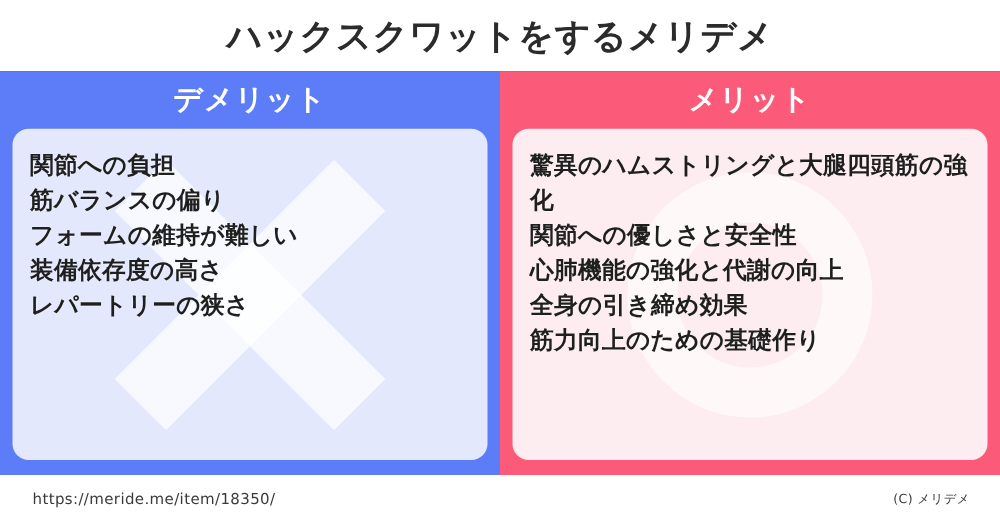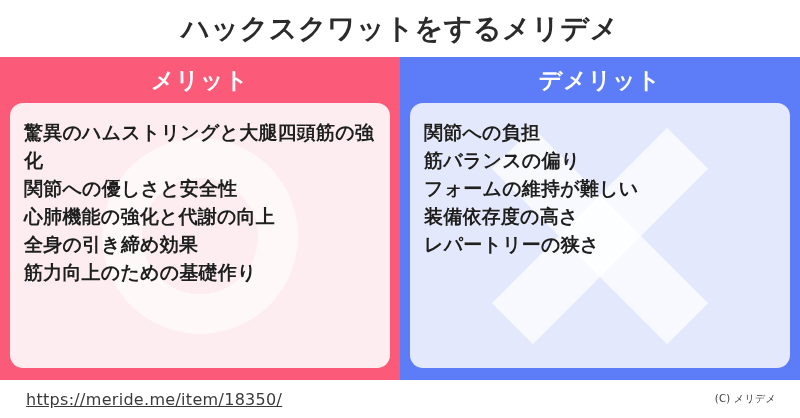--- a/index.html
+++ b/index.html
@@ -150,77 +150,76 @@
   .footer {
     flex: 1 1 auto;
     display: flex;
     align-items: center;
     justify-content: space-between;
     padding: 0 24px 0 26px;
     background: #ffffff;
     box-sizing: border-box;
   }
   .footer-url {
-    font-size: 16px;
+    font-size: 12px;
     color: #3a3a3a;
     letter-spacing: 0.3px;
-    text-decoration: underline;
   }
   .footer-credit {
     font-size: 10px;
     color: #3a3a3a;
     letter-spacing: 0.3px;
   }
 </style>
 </head>
 <body>
 
 <div class="infographic">
 
   <div class="title-bar">
     <div class="title-text">ハックスクワットをするメリデメ</div>
   </div>
 
   <div class="columns">
-
-    <div class="column merit">
-      <div class="col-header">
-        <div class="col-header-text">メリット</div>
-      </div>
-      <div class="card merit">
-        <div class="watermark wm-circle"></div>
-        <ul class="list">
-          <li>驚異のハムストリングと大腿四頭筋の強化</li>
-          <li>関節への優しさと安全性</li>
-          <li>心肺機能の強化と代謝の向上</li>
-          <li>全身の引き締め効果</li>
-          <li>筋力向上のための基礎作り</li>
-        </ul>
-      </div>
-    </div>
 
     <div class="column demerit">
       <div class="col-header">
         <div class="col-header-text">デメリット</div>
       </div>
       <div class="card demerit">
         <div class="watermark wm-cross">
           <span class="a"></span>
           <span class="b"></span>
         </div>
         <ul class="list">
           <li>関節への負担</li>
           <li>筋バランスの偏り</li>
           <li>フォームの維持が難しい</li>
           <li>装備依存度の高さ</li>
           <li>レパートリーの狭さ</li>
         </ul>
       </div>
     </div>
 
+    <div class="column merit">
+      <div class="col-header">
+        <div class="col-header-text">メリット</div>
+      </div>
+      <div class="card merit">
+        <div class="watermark wm-circle"></div>
+        <ul class="list">
+          <li>驚異のハムストリングと大腿四頭筋の強化</li>
+          <li>関節への優しさと安全性</li>
+          <li>心肺機能の強化と代謝の向上</li>
+          <li>全身の引き締め効果</li>
+          <li>筋力向上のための基礎作り</li>
+        </ul>
+      </div>
+    </div>
+
   </div>
 
   <div class="footer">
     <div class="footer-url">https://meride.me/item/18350/</div>
     <div class="footer-credit">(C) メリデメ</div>
   </div>
 
 </div>
 
 </body></html>

